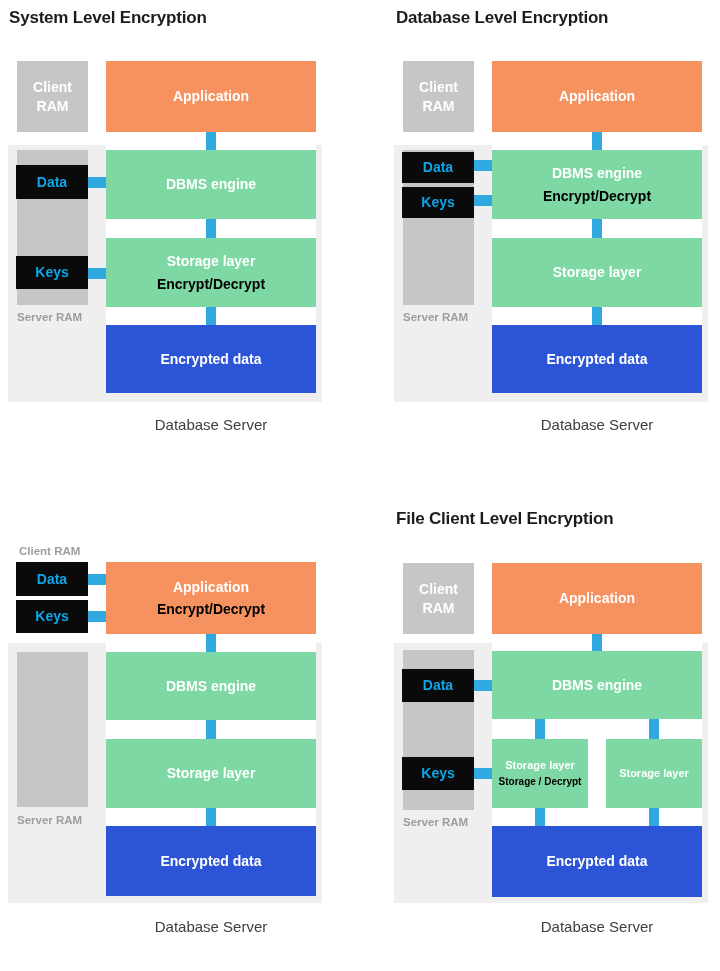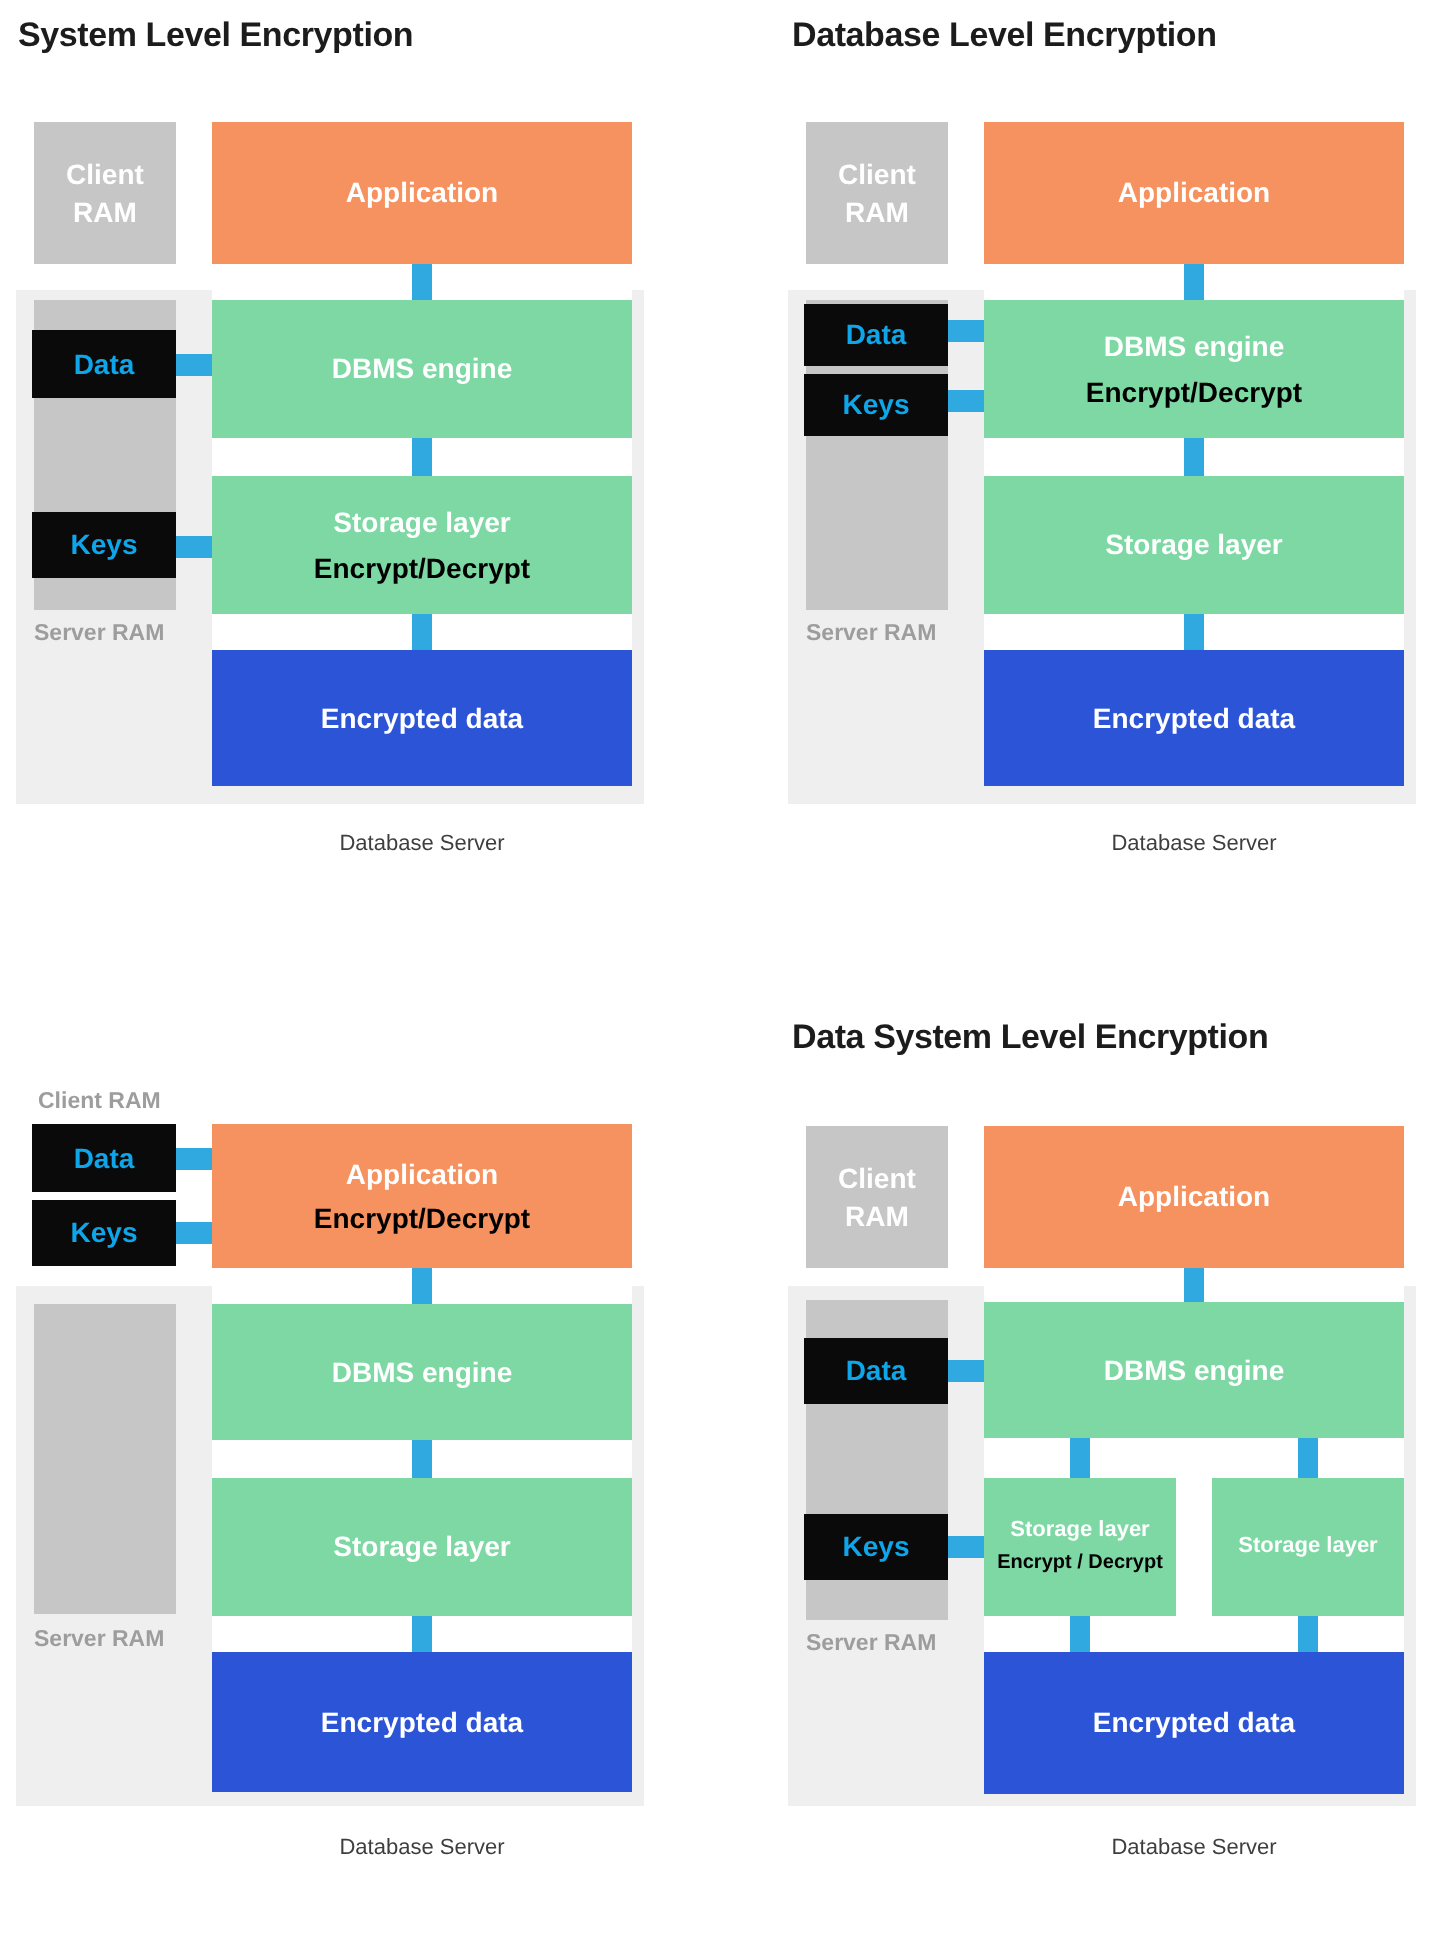--- a/index.html
+++ b/index.html
@@ -28,21 +28,21 @@
   .smallbox .sub{font-size:10px;margin-top:3px;}
   .container{position:absolute;background:var(--container);z-index:1;}
   .whitecol{position:absolute;background:#fff;z-index:2;}
   .strip{position:absolute;background:var(--gray-box);z-index:3;}
   .conn{position:absolute;background:var(--cyan);z-index:5;}
   .ram-label{
     position:absolute;font-size:11.5px;font-weight:700;color:var(--label-gray);
     white-space:nowrap;z-index:4;
   }
   .caption{
-    position:absolute;font-size:11px;font-weight:400;color:var(--caption);
+    position:absolute;font-size:15px;font-weight:400;color:var(--caption);
     text-align:center;white-space:nowrap;
   }
 </style>
 </head>
 <body>
 
 <section class="diagram" style="left:0;top:0;width:360px;height:460px;">
   <div class="title" style="left:9px;top:8px;">System Level Encryption</div>
 
   <div class="box graybox" style="left:17px;top:61px;width:71px;height:71px;">
@@ -173,21 +173,21 @@
   <div class="conn" style="left:206px;top:307px;width:10px;height:18px;"></div>
 
   <div class="box blue" style="left:106px;top:325px;width:210px;height:70px;">
     <span class="main">Encrypted data</span>
   </div>
 
   <div class="caption" style="left:106px;top:417px;width:210px;">Database Server</div>
 </section>
 
 <section class="diagram" style="left:386px;top:501px;width:334px;height:470px;">
-  <div class="title" style="left:10px;top:8px;">Data System Level Encryption</div>
+  <div class="title" style="left:10px;top:8px;">File Client Level Encryption</div>
 
   <div class="box graybox" style="left:17px;top:62px;width:71px;height:71px;">
     <span>Client RAM</span>
   </div>
   <div class="box orange" style="left:106px;top:62px;width:210px;height:71px;">
     <span class="main">Application</span>
   </div>
 
   <div class="conn" style="left:206px;top:133px;width:10px;height:17px;"></div>
 
@@ -201,21 +201,21 @@
   <div class="box blackbox" style="left:16px;top:168px;width:72px;height:33px;">
     <span>Data</span>
   </div>
   <div class="conn" style="left:88px;top:179px;width:18px;height:11px;"></div>
 
   <div class="conn" style="left:149px;top:218px;width:10px;height:20px;"></div>
   <div class="conn" style="left:263px;top:218px;width:10px;height:20px;"></div>
 
   <div class="box green smallbox" style="left:106px;top:238px;width:96px;height:69px;">
     <span class="main">Storage layer</span>
-    <span class="sub">Encrypt / Decrypt</span>
+    <span class="sub">Storage / Decrypt</span>
   </div>
   <div class="box green smallbox" style="left:220px;top:238px;width:96px;height:69px;">
     <span class="main">Storage layer</span>
   </div>
 
   <div class="box blackbox" style="left:16px;top:256px;width:72px;height:33px;">
     <span>Keys</span>
   </div>
   <div class="conn" style="left:88px;top:267px;width:18px;height:11px;"></div>
 

